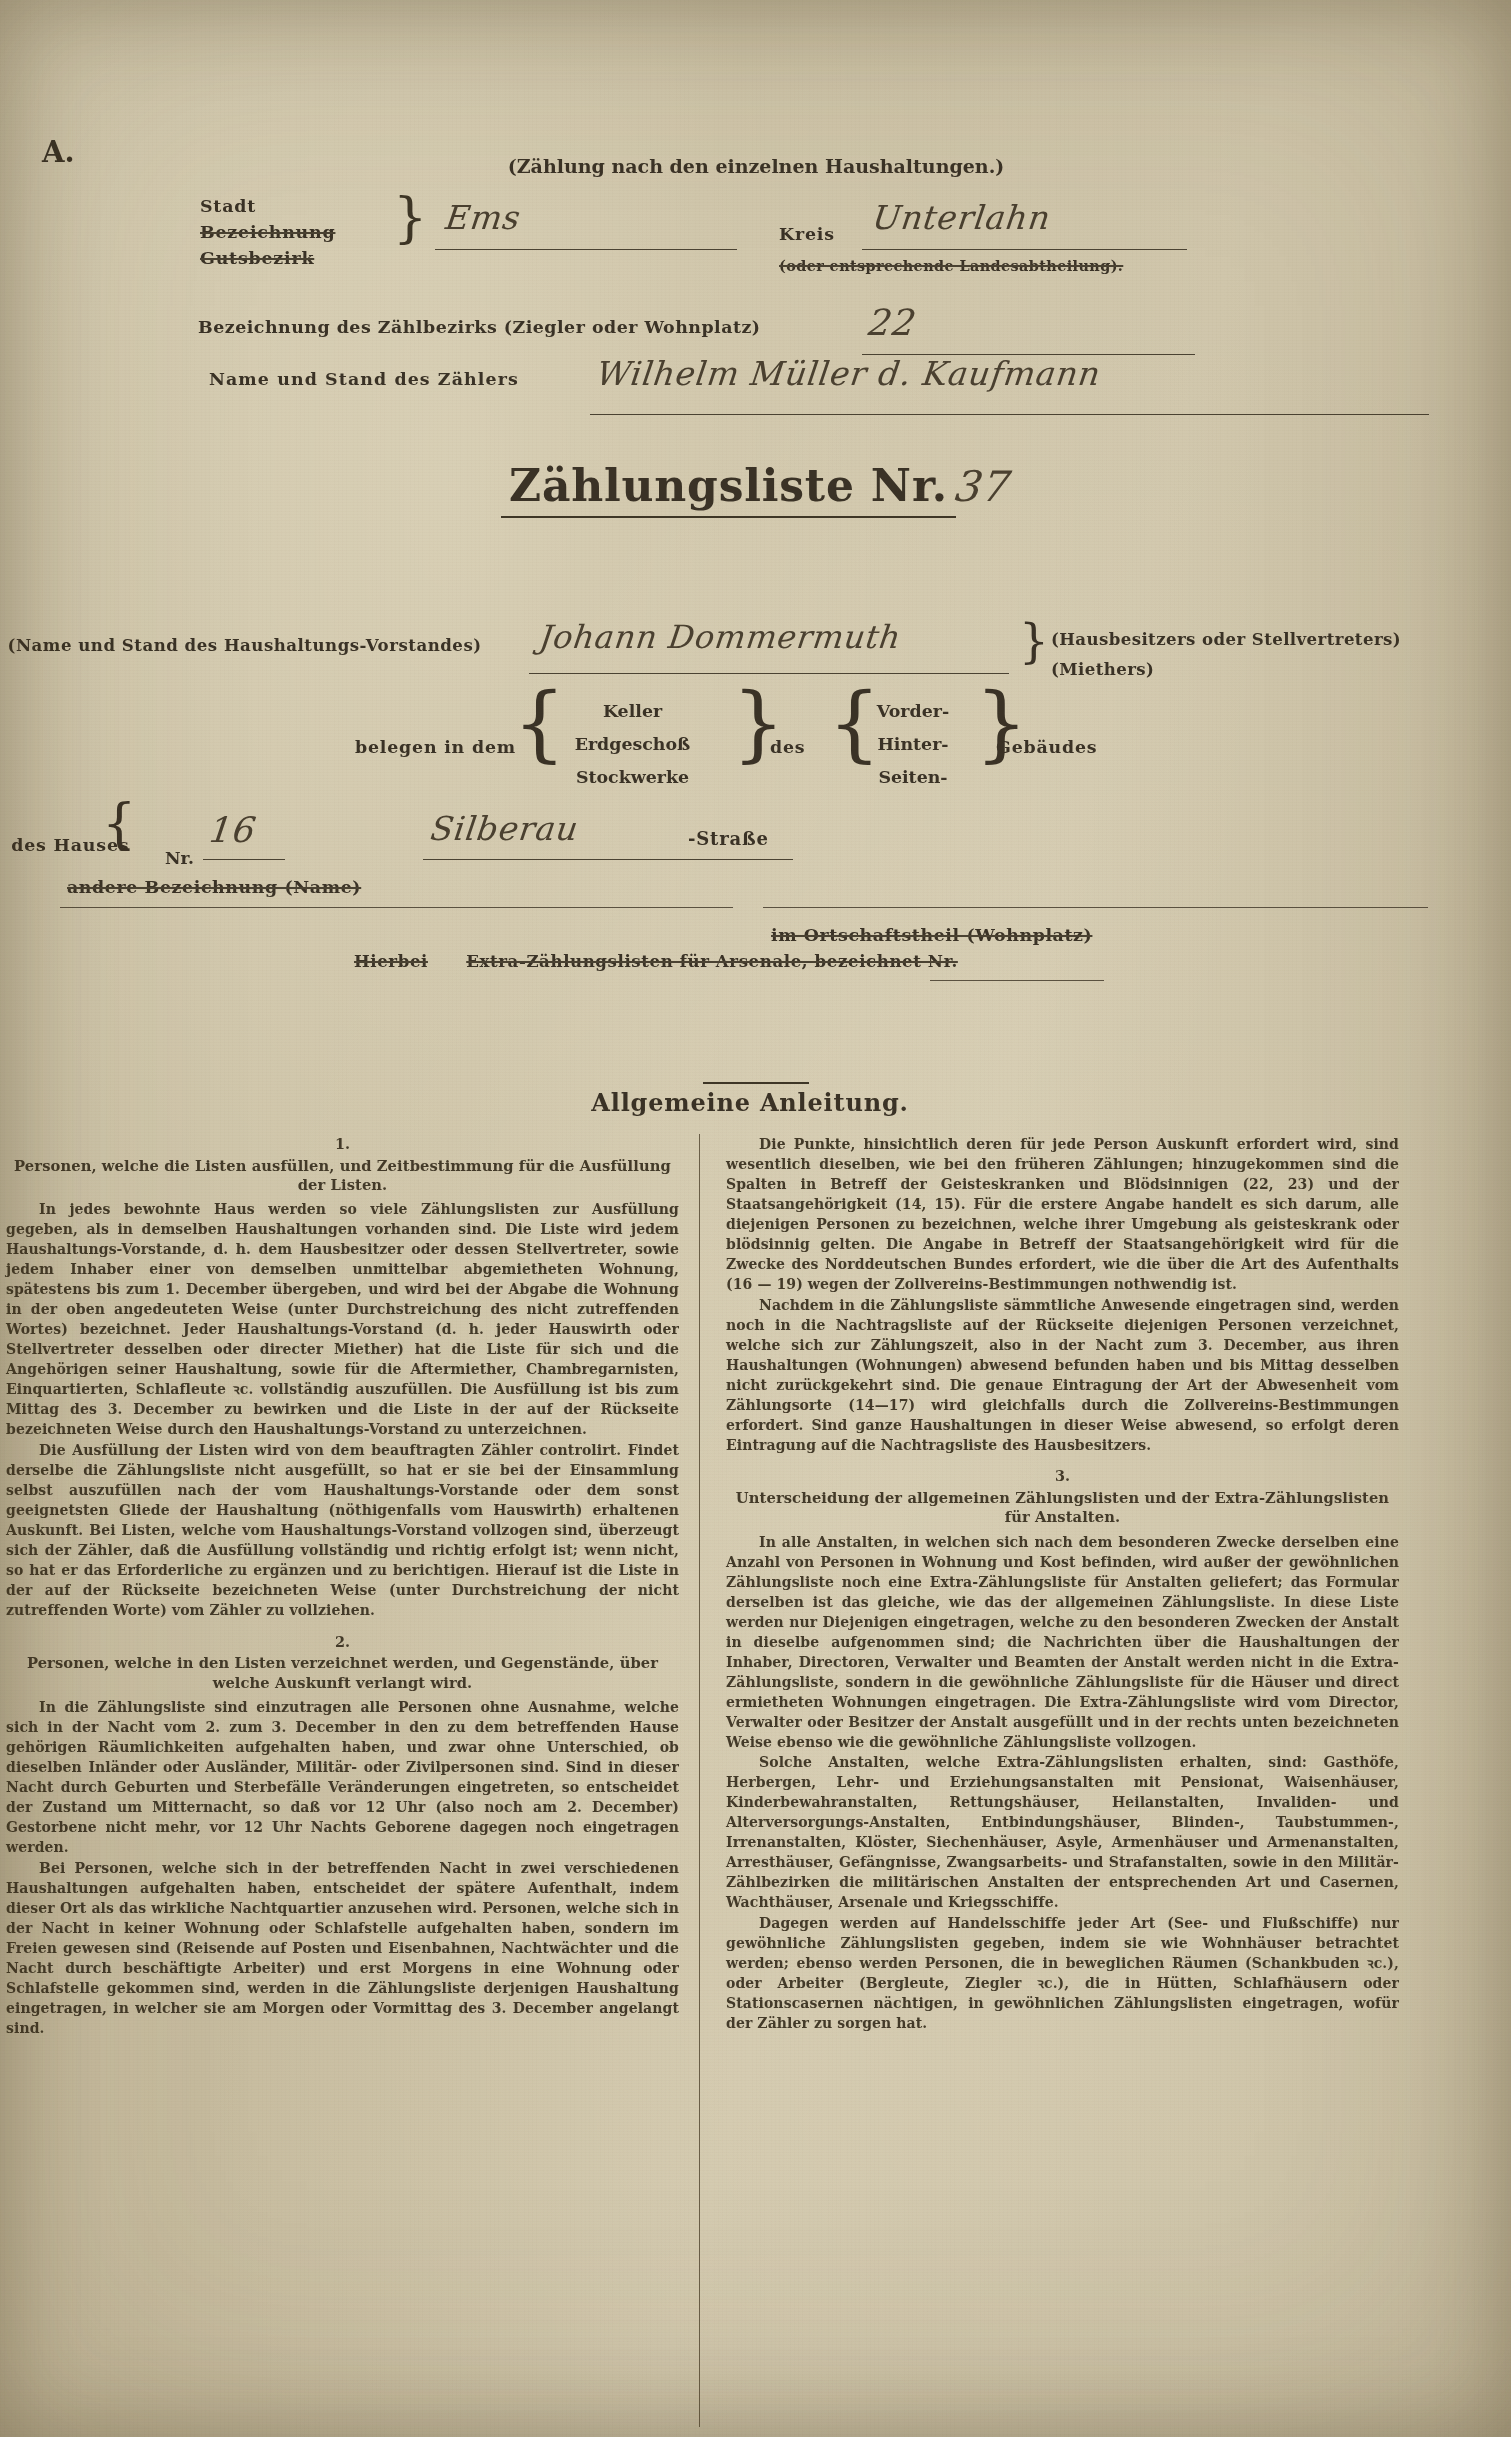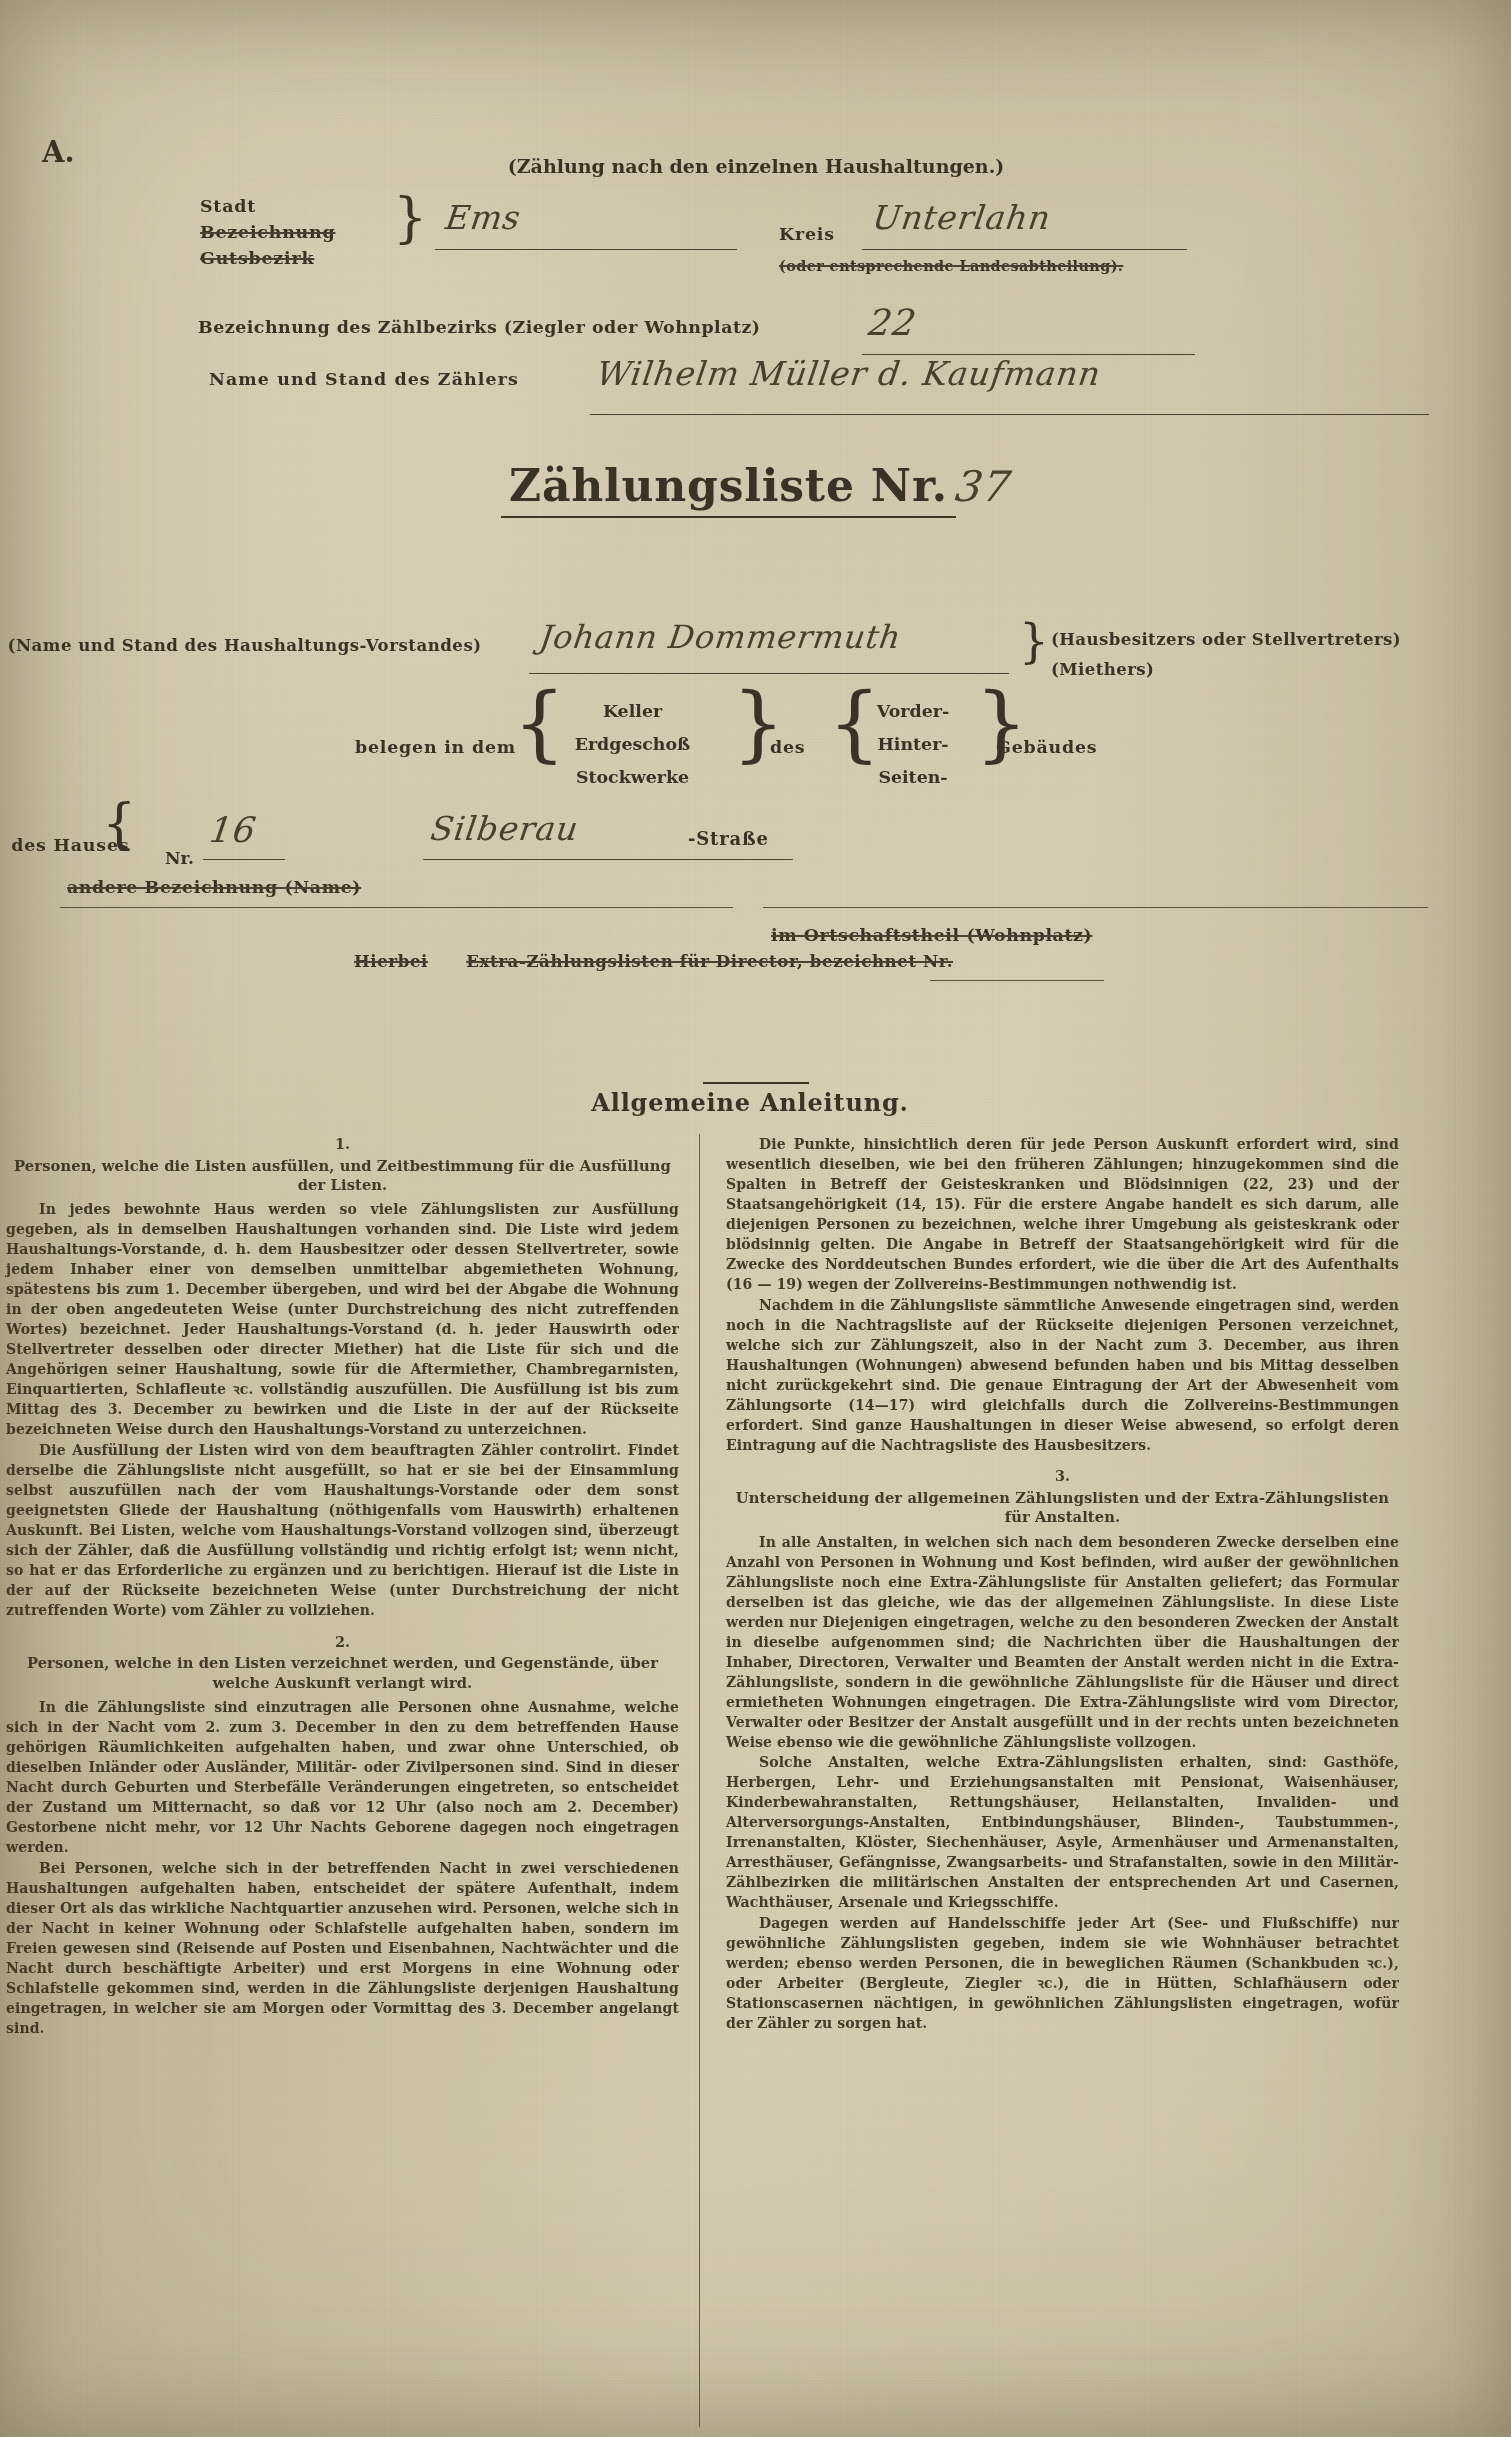--- a/index.html
+++ b/index.html
@@ -213,21 +213,21 @@
   <div id="rule-str" class="rule"></div>
 
   <div id="lbl-andere" class="strike">andere Bezeichnung (Name)</div>
   <div id="rule-andere" class="thinrule"></div>
   <div id="lbl-ortsch" class="strike">im Ortschaftstheil (Wohnplatz)</div>
   <div id="rule-ortsch" class="thinrule"></div>
 
   <div id="lbl-hierbei">
     <span class="strike">Hierbei</span>
     &nbsp;&nbsp;&nbsp;&nbsp;
-    <span class="strike">Extra-Zählungslisten für Director, bezeichnet Nr.</span>
+    <span class="strike">Extra-Zählungslisten für Arsenale, bezeichnet Nr.</span>
   </div>
   <div id="rule-hierbei" class="thinrule"></div>
 
   <div id="anleitung">Allgemeine Anleitung.</div>
   <div id="anleit-rule"></div>
 
   <div class="divider"></div>
 
   <div class="cols">
 

